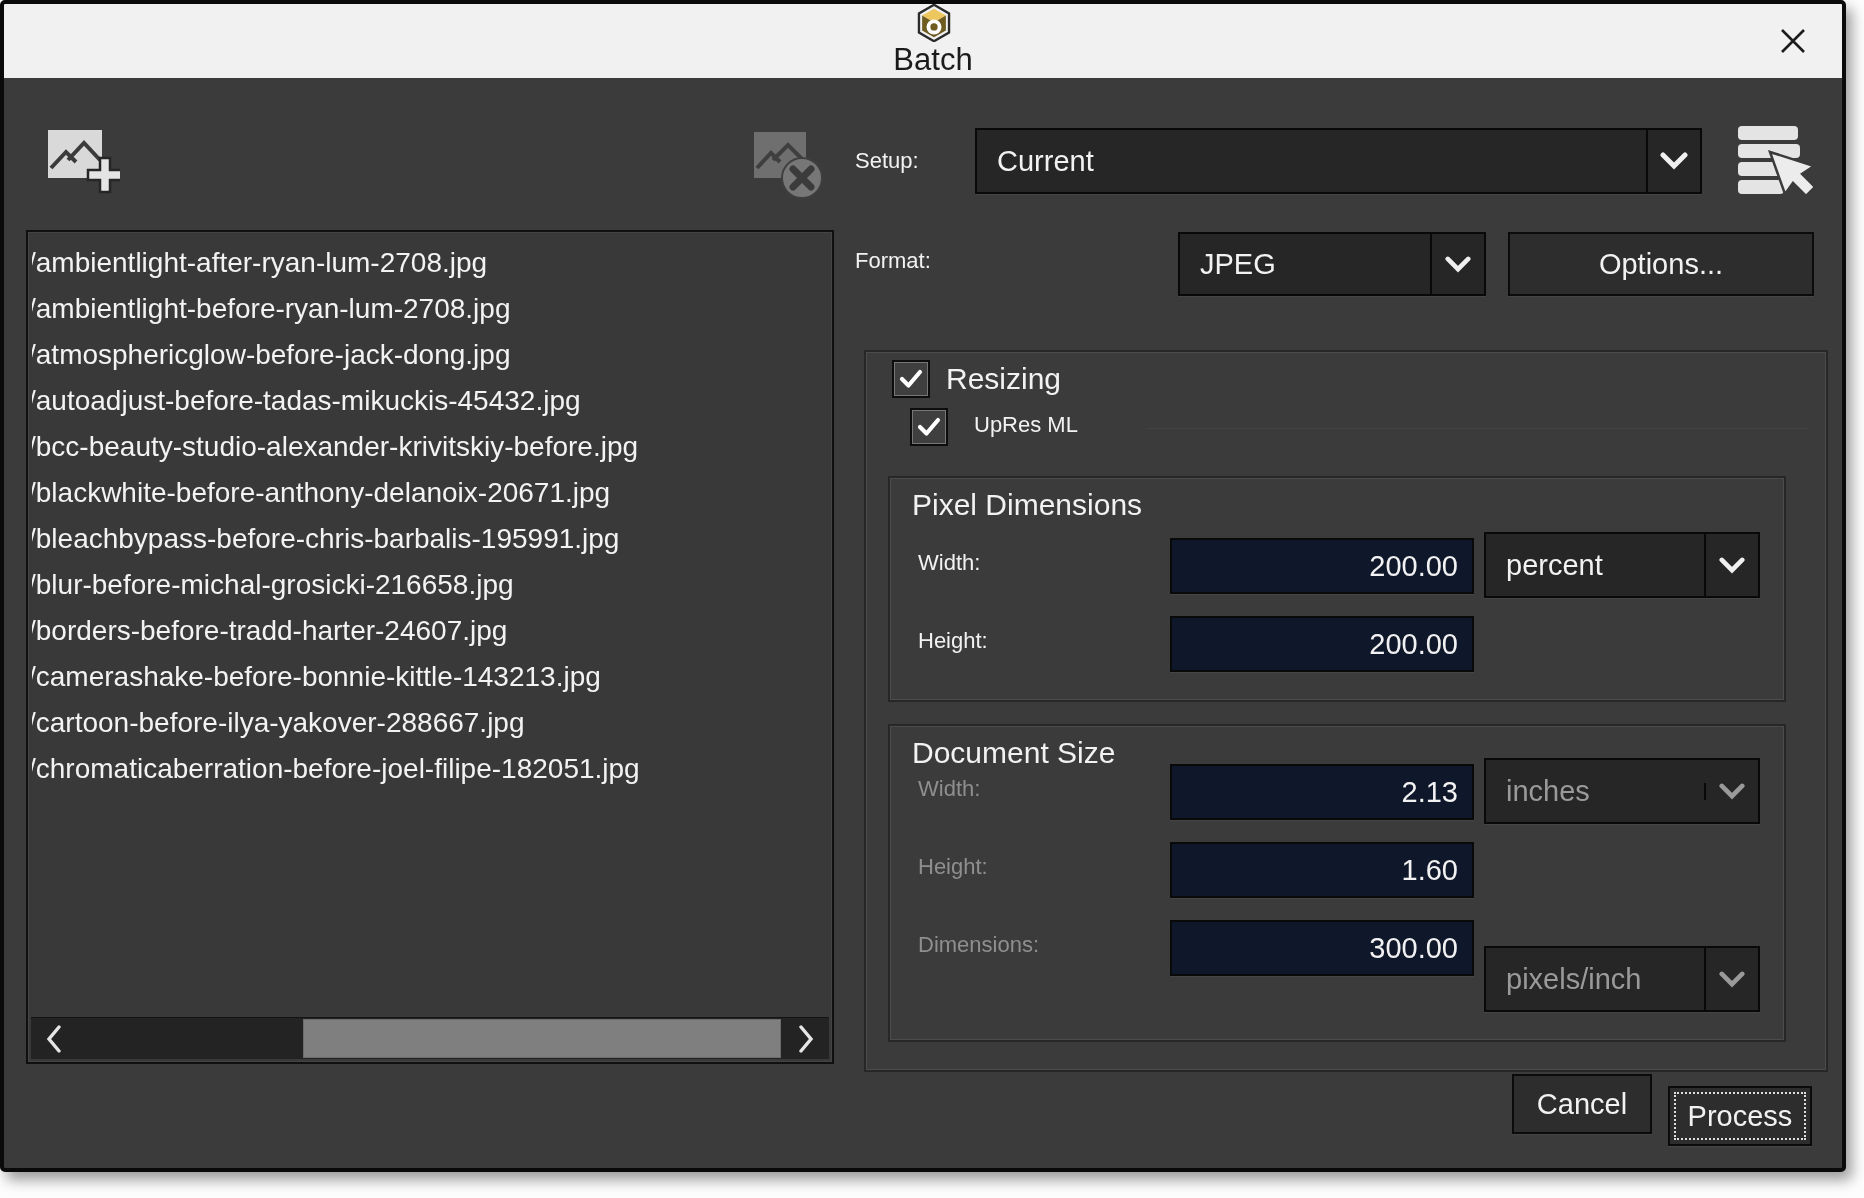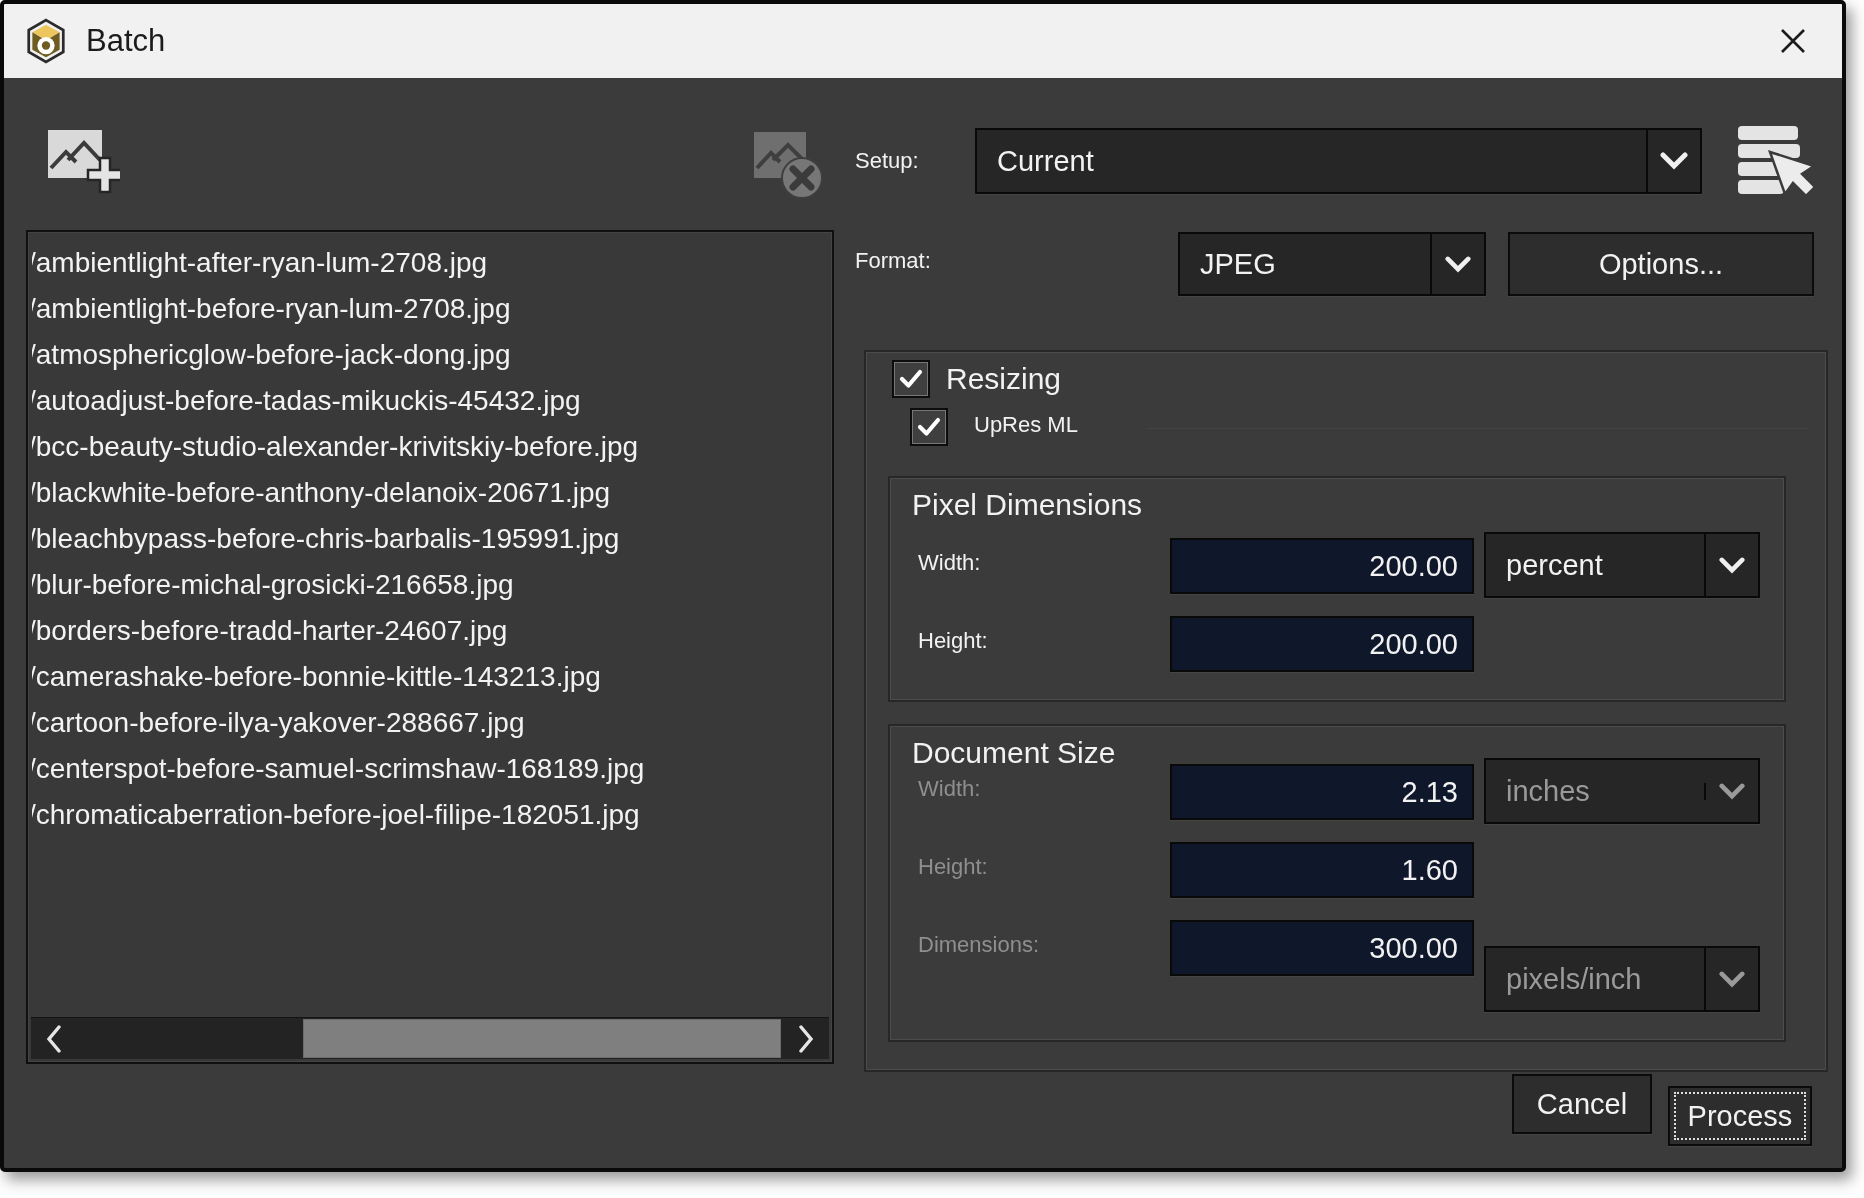--- a/index.html
+++ b/index.html
@@ -6,21 +6,21 @@
   html,body { width:1864px; height:1198px; overflow:hidden; background:#ffffff;
               font-family:"Liberation Sans", sans-serif; }
   .stage { position:relative; width:1864px; height:1198px; background:#fdfdfd; }
 
   .window { position:absolute; left:0; top:0; width:1846px; height:1172px;
             background:#3b3b3b; border:4px solid #0a0a0a; border-radius:5px;
             box-shadow:6px 8px 14px rgba(0,0,0,.38); overflow:hidden; }
 
   
   .titlebar { position:absolute; left:0; top:0; right:0; height:74px;
-              background:#f1f1f1; display:flex; align-items:center; }
+              background:#f1f1f1; display:flex; align-items:center;flex-direction:column; }
   .app-logo { margin-left:22px; width:40px; height:46px; }
   .win-title { margin-left:20px; font-size:31px; color:#1b1b1b; }
   .close-btn { position:absolute; right:26px; top:50%; transform:translateY(-50%);
                width:46px; height:46px; display:flex; align-items:center; justify-content:center;
                cursor:default; }
 
   
   .icon-btn { position:absolute; }
   .lbl { position:absolute; color:#f2f2f2; font-size:22px; }
   .lbl.dim { color:#8f8f8f; }
@@ -141,21 +141,20 @@
           <div class="file-item">/ambientlight-before-ryan-lum-2708.jpg</div>
           <div class="file-item">/atmosphericglow-before-jack-dong.jpg</div>
           <div class="file-item">/autoadjust-before-tadas-mikuckis-45432.jpg</div>
           <div class="file-item">/bcc-beauty-studio-alexander-krivitskiy-before.jpg</div>
           <div class="file-item">/blackwhite-before-anthony-delanoix-20671.jpg</div>
           <div class="file-item">/bleachbypass-before-chris-barbalis-195991.jpg</div>
           <div class="file-item">/blur-before-michal-grosicki-216658.jpg</div>
           <div class="file-item">/borders-before-tradd-harter-24607.jpg</div>
           <div class="file-item">/camerashake-before-bonnie-kittle-143213.jpg</div>
           <div class="file-item">/cartoon-before-ilya-yakover-288667.jpg</div>
-          <div class="file-item">/centerspot-before-samuel-scrimshaw-168189.jpg</div>
           <div class="file-item">/chromaticaberration-before-joel-filipe-182051.jpg</div>
         </div>
       <div class="hscroll">
         <div class="scroll-arrow left">
           <svg width="16" height="28" viewBox="0 0 16 28">
               <path d="M13 2 L3 14 L13 26" stroke="currentColor" stroke-width="3.4" fill="none" stroke-linecap="round"></path>
             </svg>
         </div>
         <div class="scroll-thumb"></div>
         <div class="scroll-arrow right">

